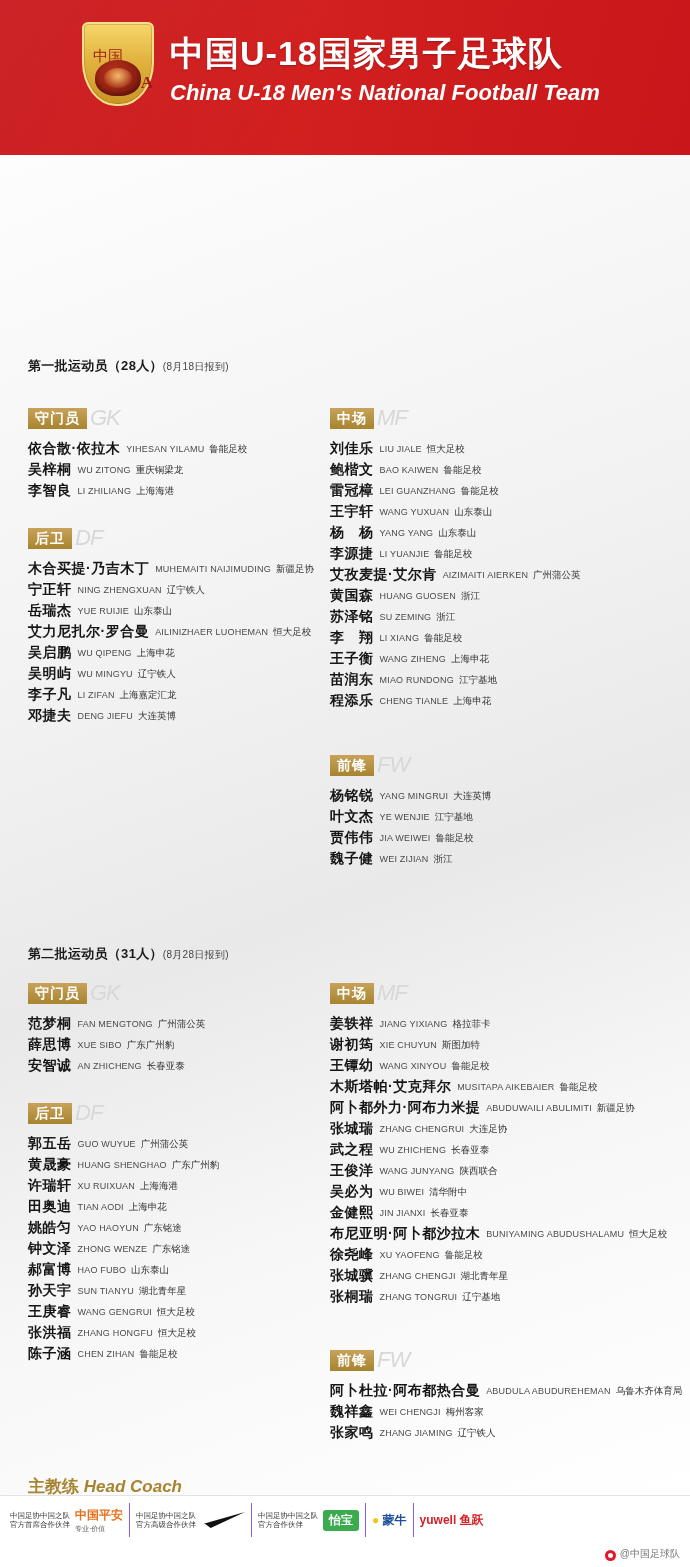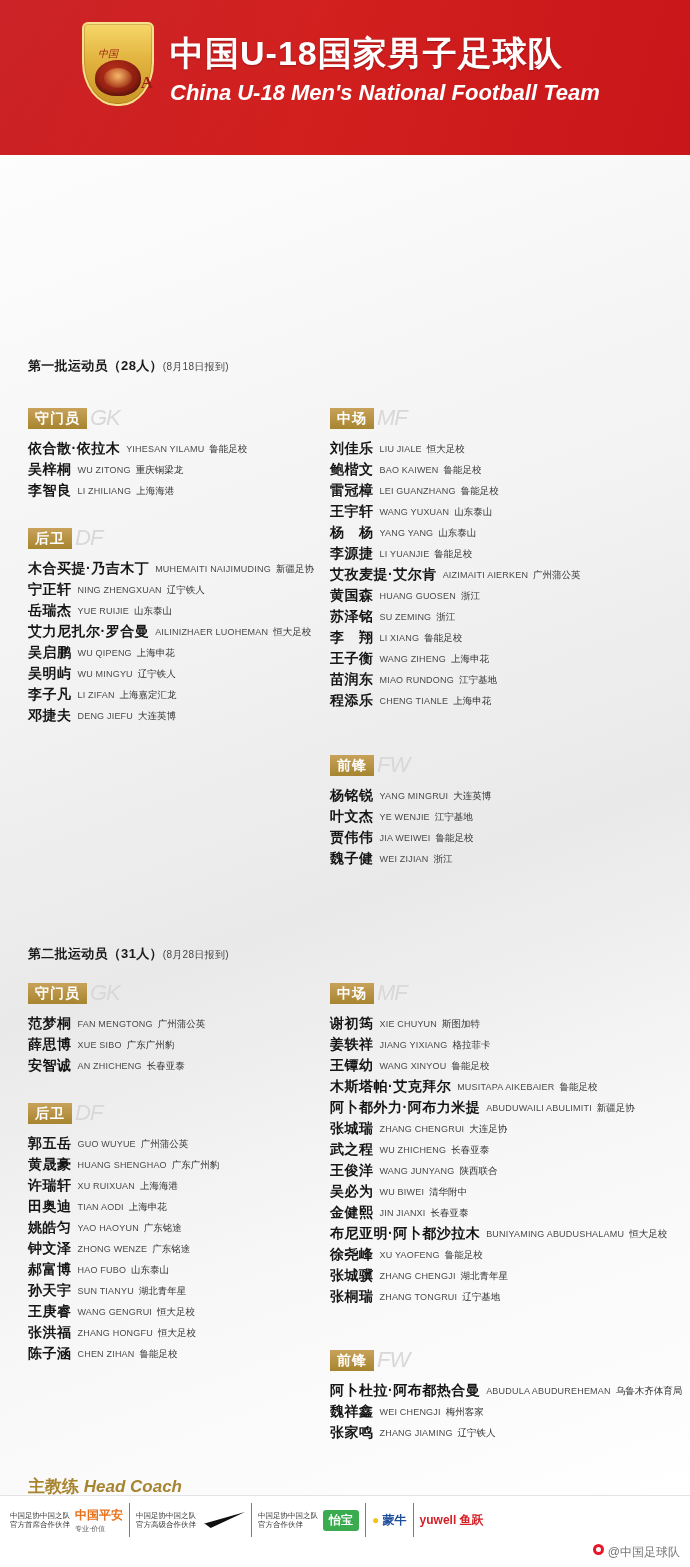--- a/index.html
+++ b/index.html
@@ -61,23 +61,22 @@
     font-family: "Liberation Serif", serif;
     font-weight:bold;
     font-size: 17px;
     letter-spacing: 1px;
     color:#9d1b16;
     margin-top:45px;
   }
   .crest .cn {
     position:absolute; top:25px; left:0; width:52px;
     text-align:center;
-    font-size: 10px;
+    font-size: 15px;
     color:#9d1b16;
-    font-style:italic;
   }
   .crest .dragon {
     position:absolute; left:13px; top:38px;
     width:46px; height:36px;
     border-radius: 50% 50% 45% 45%;
     background: radial-gradient(circle at 40% 35%, #b9301c 0%, #8e1f12 60%, #6d1409 100%);
     box-shadow: inset 0 -3px 4px rgba(0,0,0,.3);
   }
   .crest .dragon::after {
     content:"";
@@ -231,24 +230,24 @@
     clip-path: polygon(0% 78%, 100% 0%, 22% 100%, 8% 72%);
   }
   .mark-yibao { color:#ffffff; background:#3aab4e; padding:2px 6px; border-radius:3px; font-size:11px;}
   .mark-mengniu { color:#1f4e9c; }
   .mark-mengniu .dot { color:#f0c419; }
   .mark-yuwell { color:#d41f26; }
 
   .weibo {
     position:absolute;
     right:10px; bottom:6px;
-    font-size:12px;
+    font-size:10px;
     color:#777;
     display:flex;
-    align-items:flex-start;
+    align-items:flex-end;
     gap:4px;
   }
   .weibo .eye {
     display:inline-block;
     width:11px; height:11px;
     border-radius:50%;
     background:#e6162d;
     position:relative;
   }
   .weibo .eye::after{
@@ -535,28 +534,28 @@
           <span class="pclub">鲁能足校</span>
         </div>
     </div>
 
     <div class="section" style="left:330px; top:825px; width:350px;">
       <div class="sec-head">
         <span class="zh">中场</span>
         <span class="en">MF</span>
       </div>
       <div class="player">
+          <span class="pname">姜轶祥</span>
+          <span class="ppin">JIANG YIXIANG</span>
+          <span class="pclub">格拉菲卡</span>
+        </div>
+      <div class="player">
           <span class="pname">谢初筠</span>
           <span class="ppin">XIE CHUYUN</span>
           <span class="pclub">斯图加特</span>
-        </div>
-      <div class="player">
-          <span class="pname">姜轶祥</span>
-          <span class="ppin">JIANG YIXIANG</span>
-          <span class="pclub">格拉菲卡</span>
         </div>
       <div class="player">
           <span class="pname">王镡幼</span>
           <span class="ppin">WANG XINYOU</span>
           <span class="pclub">鲁能足校</span>
         </div>
       <div class="player">
           <span class="pname">木斯塔帕·艾克拜尔</span>
           <span class="ppin">MUSITAPA AIKEBAIER</span>
           <span class="pclub">鲁能足校</span>

